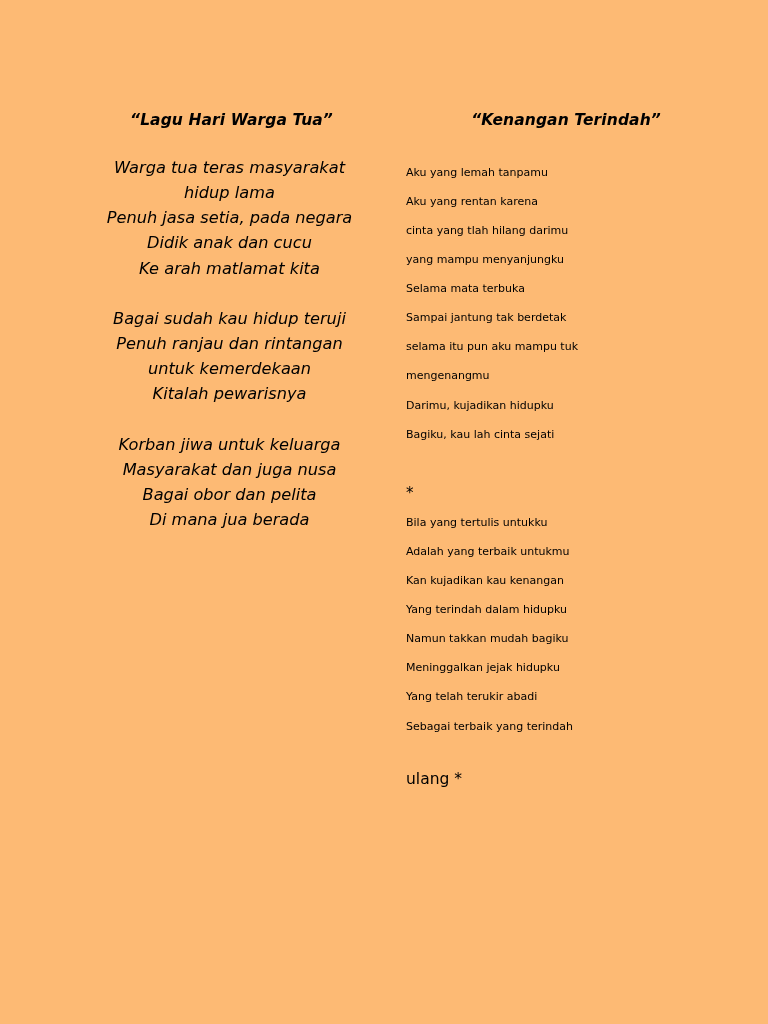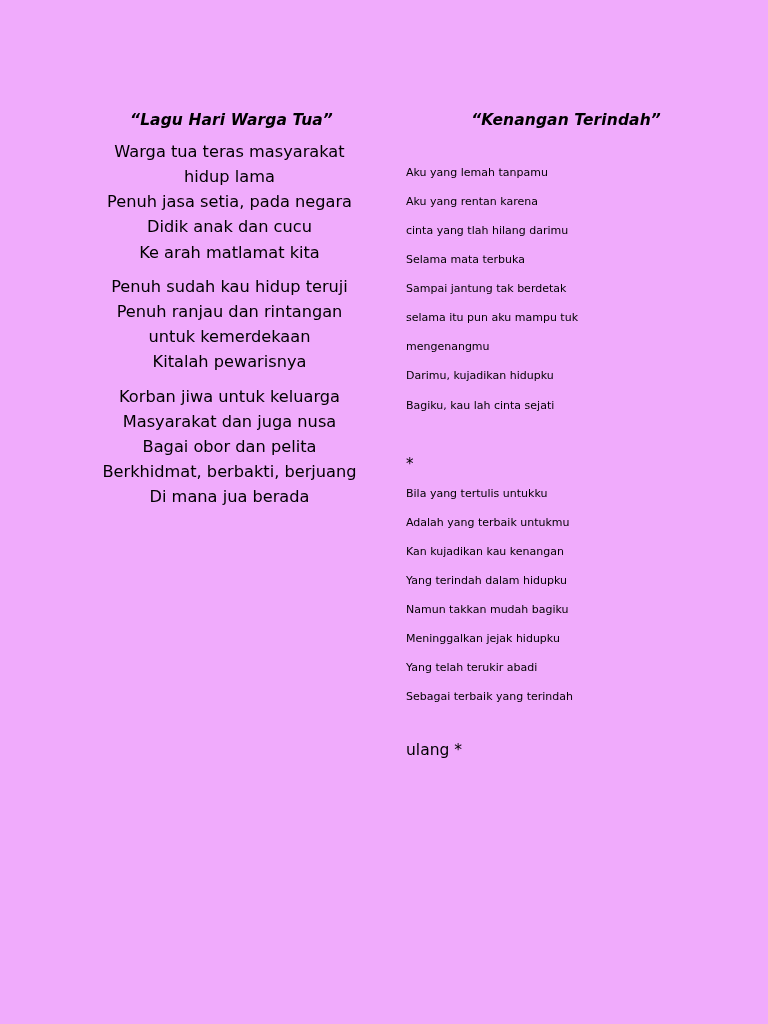--- a/index.html
+++ b/index.html
@@ -12,41 +12,42 @@
     height: 1024px;
     position: relative;
     font-family: "DejaVu Sans", sans-serif;
     color: #000000;
     overflow: hidden;
   }
 
   .page {
     position: absolute;
     inset: 0;
-    background: #f0abfc;
+    background: #fdba74;
   }
 
   
   .col-left {
     position: absolute;
     left: 72px;
     top: 112px;
     width: 315px;
     text-align: center;
   }
   .col-left .poem-title {
     font-size: 15.5px;
     font-weight: bold;
     font-style: italic;
     letter-spacing: 0.1px;
     line-height: 1.15;
     margin: 0 0 0 4px;
   }
   .col-left .stanza {
-    margin-top: 9px;
+    margin-top: 25px;
+    font-style: italic;
   }
   .col-left .line {
     font-size: 16.2px;
     line-height: 25.2px;
     white-space: pre-wrap;
   }
 
   
   .col-right {
     position: absolute;
@@ -96,43 +97,43 @@
 
     <div class="stanza">
       <div class="line">Warga tua teras masyarakat</div>
       <div class="line">hidup lama</div>
       <div class="line">Penuh jasa setia, pada negara</div>
       <div class="line">Didik anak dan cucu</div>
       <div class="line">Ke arah matlamat kita</div>
     </div>
 
     <div class="stanza">
-      <div class="line">Penuh sudah kau hidup teruji</div>
+      <div class="line">Bagai sudah kau hidup teruji</div>
       <div class="line">Penuh ranjau dan rintangan</div>
       <div class="line">untuk kemerdekaan</div>
       <div class="line">Kitalah pewarisnya</div>
     </div>
 
     <div class="stanza">
       <div class="line">Korban jiwa untuk keluarga</div>
       <div class="line">Masyarakat dan juga nusa</div>
       <div class="line">Bagai obor dan pelita</div>
-      <div class="line">Berkhidmat, berbakti, berjuang</div>
       <div class="line">Di mana jua berada</div>
     </div>
 
   </div>
 
   <div class="col-right">
     <div class="poem-title">“Kenangan Terindah”</div>
 
     <div class="stanza">
       <div class="line">Aku yang lemah tanpamu</div>
       <div class="line">Aku yang rentan karena</div>
       <div class="line">cinta yang tlah hilang darimu</div>
+      <div class="line">yang mampu menyanjungku</div>
       <div class="line">Selama mata terbuka</div>
       <div class="line">Sampai jantung tak berdetak</div>
       <div class="line">selama itu pun aku mampu tuk</div>
       <div class="line">mengenangmu</div>
       <div class="line">Darimu, kujadikan hidupku</div>
       <div class="line">Bagiku, kau lah cinta sejati</div>
     </div>
 
     <div class="stanza marker-stanza">
       <div class="line marker">*</div>

